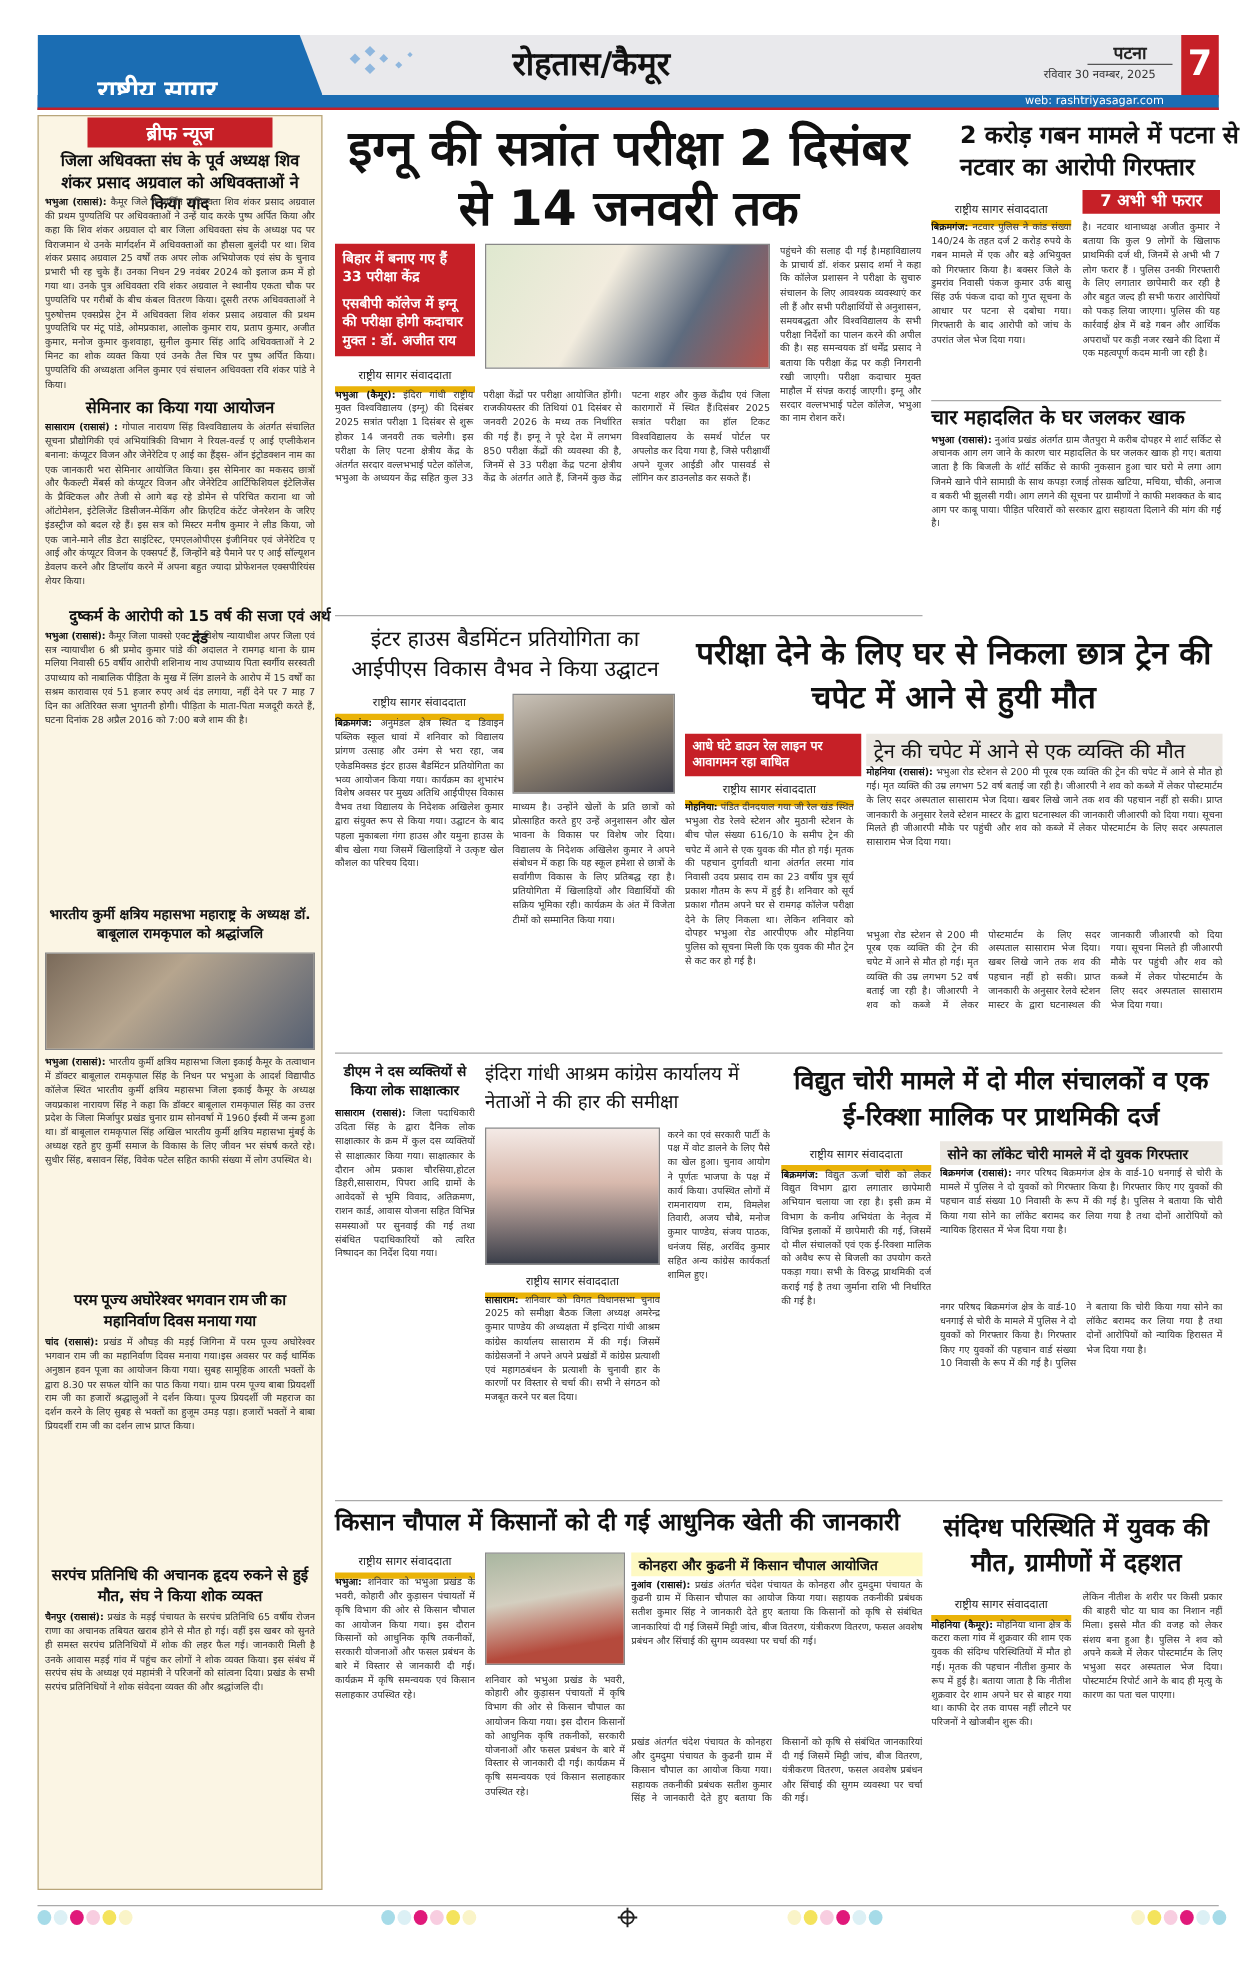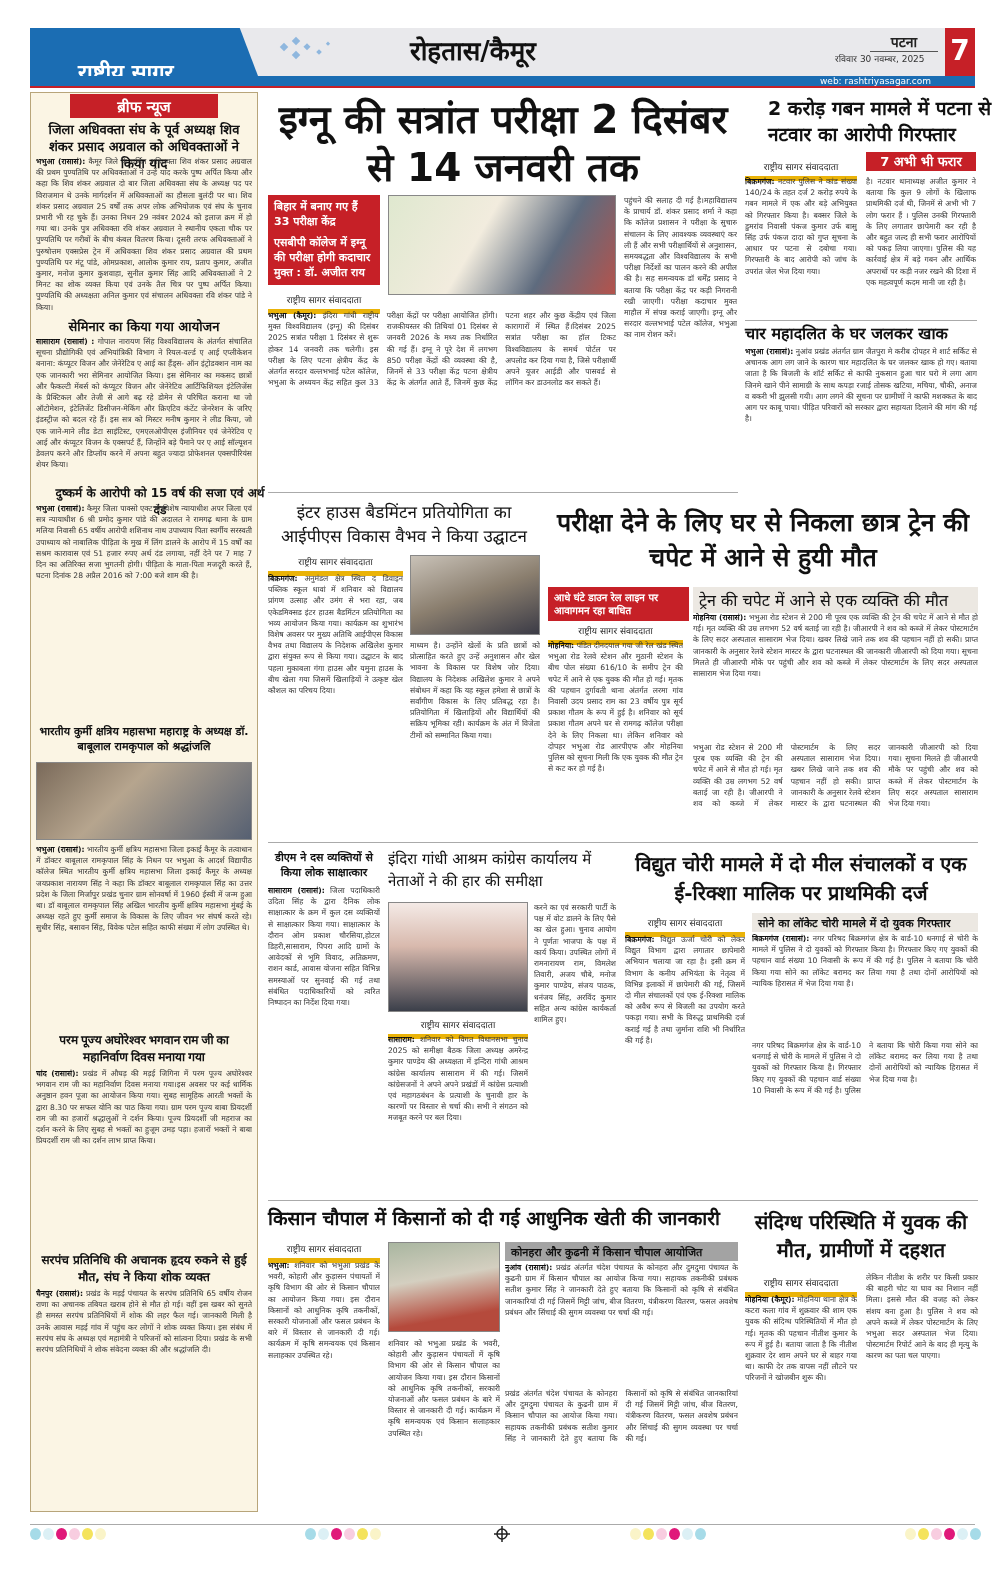--- a/index.html
+++ b/index.html
@@ -122,21 +122,21 @@
 <div class="abs subhead" style="left:752px;top:913px;width:226px;font-size:11px;">सोने का लॉकेट चोरी मामले में दो युवक गिरफ्तार</div>
 <div class="abs body-text" style="left:752px;top:933px;width:226px;height:100px;"><b>बिक्रमगंज (रासासं):</b> <span>नगर परिषद बिक्रमगंज क्षेत्र के वार्ड-10 धनगाई से चोरी के मामले में पुलिस ने दो युवकों को गिरफ्तार किया है। गिरफ्तार किए गए युवकों की पहचान वार्ड संख्या 10 निवासी के रूप में की गई है। पुलिस ने बताया कि चोरी किया गया सोने का लॉकेट बरामद कर लिया गया है तथा दोनों आरोपियों को न्यायिक हिरासत में भेज दिया गया है।</span></div>
 <div class="abs body-text" style="left:752px;top:1040px;width:226px;height:155px;column-count:2;column-gap:8px;">नगर परिषद बिक्रमगंज क्षेत्र के वार्ड-10 धनगाई से चोरी के मामले में पुलिस ने दो युवकों को गिरफ्तार किया है। गिरफ्तार किए गए युवकों की पहचान वार्ड संख्या 10 निवासी के रूप में की गई है। पुलिस ने बताया कि चोरी किया गया सोने का लॉकेट बरामद कर लिया गया है तथा दोनों आरोपियों को न्यायिक हिरासत में भेज दिया गया है।</div>
 
 <div class="abs rule" style="left:268px;top:1200px;width:710px;"></div>
 <div class="abs bighead" style="left:268px;top:1208px;width:470px;font-size:19px;">किसान चौपाल में किसानों को दी गई आधुनिक खेती की जानकारी</div>
 <div class="abs byline" style="left:268px;top:1242px;width:112px;">राष्ट्रीय सागर संवाददाता</div>
 <div class="abs body-text" style="left:268px;top:1260px;width:112px;height:250px;"><b>भभुआ:</b> <span>शनिवार को भभुआ प्रखंड के भवरी, कोहारी और कुड़ासन पंचायतों में कृषि विभाग की ओर से किसान चौपाल का आयोजन किया गया। इस दौरान किसानों को आधुनिक कृषि तकनीकों, सरकारी योजनाओं और फसल प्रबंधन के बारे में विस्तार से जानकारी दी गई। कार्यक्रम में कृषि समन्वयक एवं किसान सलाहकार उपस्थित रहे।</span></div>
 <div class="abs photo" style="left:388px;top:1242px;width:112px;height:90px;background:linear-gradient(170deg,#a9b6a0,#d4cfc0 40%,#b54a3c 80%);"></div>
 <div class="abs body-text" style="left:388px;top:1338px;width:112px;height:172px;">शनिवार को भभुआ प्रखंड के भवरी, कोहारी और कुड़ासन पंचायतों में कृषि विभाग की ओर से किसान चौपाल का आयोजन किया गया। इस दौरान किसानों को आधुनिक कृषि तकनीकों, सरकारी योजनाओं और फसल प्रबंधन के बारे में विस्तार से जानकारी दी गई। कार्यक्रम में कृषि समन्वयक एवं किसान सलाहकार उपस्थित रहे।</div>
-<div class="abs subhead" style="left:505px;top:1242px;width:233px;font-size:11px;background:#a3a3a3;">कोनहरा और कुढनी में किसान चौपाल आयोजित</div>
+<div class="abs subhead" style="left:505px;top:1242px;width:233px;font-size:11px;background:#fef9c3;">कोनहरा और कुढनी में किसान चौपाल आयोजित</div>
 <div class="abs body-text" style="left:505px;top:1262px;width:233px;height:120px;"><b>नुआंव (रासासं):</b> <span>प्रखंड अंतर्गत चंदेश पंचायत के कोनहरा और दुमदुमा पंचायत के कुढनी ग्राम में किसान चौपाल का आयोज किया गया। सहायक तकनीकी प्रबंधक सतीश कुमार सिंह ने जानकारी देते हुए बताया कि किसानों को कृषि से संबंधित जानकारियां दी गई जिसमें मिट्टी जांच, बीज वितरण, यंत्रीकरण वितरण, फसल अवशेष प्रबंधन और सिंचाई की सुगम व्यवस्था पर चर्चा की गई।</span></div>
 <div class="abs body-text" style="left:505px;top:1388px;width:233px;height:122px;column-count:2;column-gap:8px;">प्रखंड अंतर्गत चंदेश पंचायत के कोनहरा और दुमदुमा पंचायत के कुढनी ग्राम में किसान चौपाल का आयोज किया गया। सहायक तकनीकी प्रबंधक सतीश कुमार सिंह ने जानकारी देते हुए बताया कि किसानों को कृषि से संबंधित जानकारियां दी गई जिसमें मिट्टी जांच, बीज वितरण, यंत्रीकरण वितरण, फसल अवशेष प्रबंधन और सिंचाई की सुगम व्यवस्था पर चर्चा की गई।</div>
 
 <div class="abs bighead" style="left:745px;top:1208px;width:232px;font-size:20px;line-height:28px;text-align:center;">संदिग्ध परिस्थिति में युवक की मौत, ग्रामीणों में दहशत</div>
 <div class="abs byline" style="left:745px;top:1276px;width:112px;">राष्ट्रीय सागर संवाददाता</div>
 <div class="abs body-text" style="left:745px;top:1294px;width:112px;height:216px;"><b>मोहनिया (कैमूर):</b> <span>मोहनिया थाना क्षेत्र के कटरा कला गांव में शुक्रवार की शाम एक युवक की संदिग्ध परिस्थितियों में मौत हो गई। मृतक की पहचान नीतीश कुमार के रूप में हुई है। बताया जाता है कि नीतीश शुक्रवार देर शाम अपने घर से बाहर गया था। काफी देर तक वापस नहीं लौटने पर परिजनों ने खोजबीन शुरू की।</span></div>
 <div class="abs body-text" style="left:866px;top:1272px;width:112px;height:238px;">लेकिन नीतीश के शरीर पर किसी प्रकार की बाहरी चोट या घाव का निशान नहीं मिला। इससे मौत की वजह को लेकर संशय बना हुआ है। पुलिस ने शव को अपने कब्जे में लेकर पोस्टमार्टम के लिए भभुआ सदर अस्पताल भेज दिया। पोस्टमार्टम रिपोर्ट आने के बाद ही मृत्यु के कारण का पता चल पाएगा।</div>
 
 <div class="abs rule" style="left:30px;top:1524px;width:945px;"></div>
 <div class="abs" style="left:30px;top:1528px;display:flex;gap:2px;">

